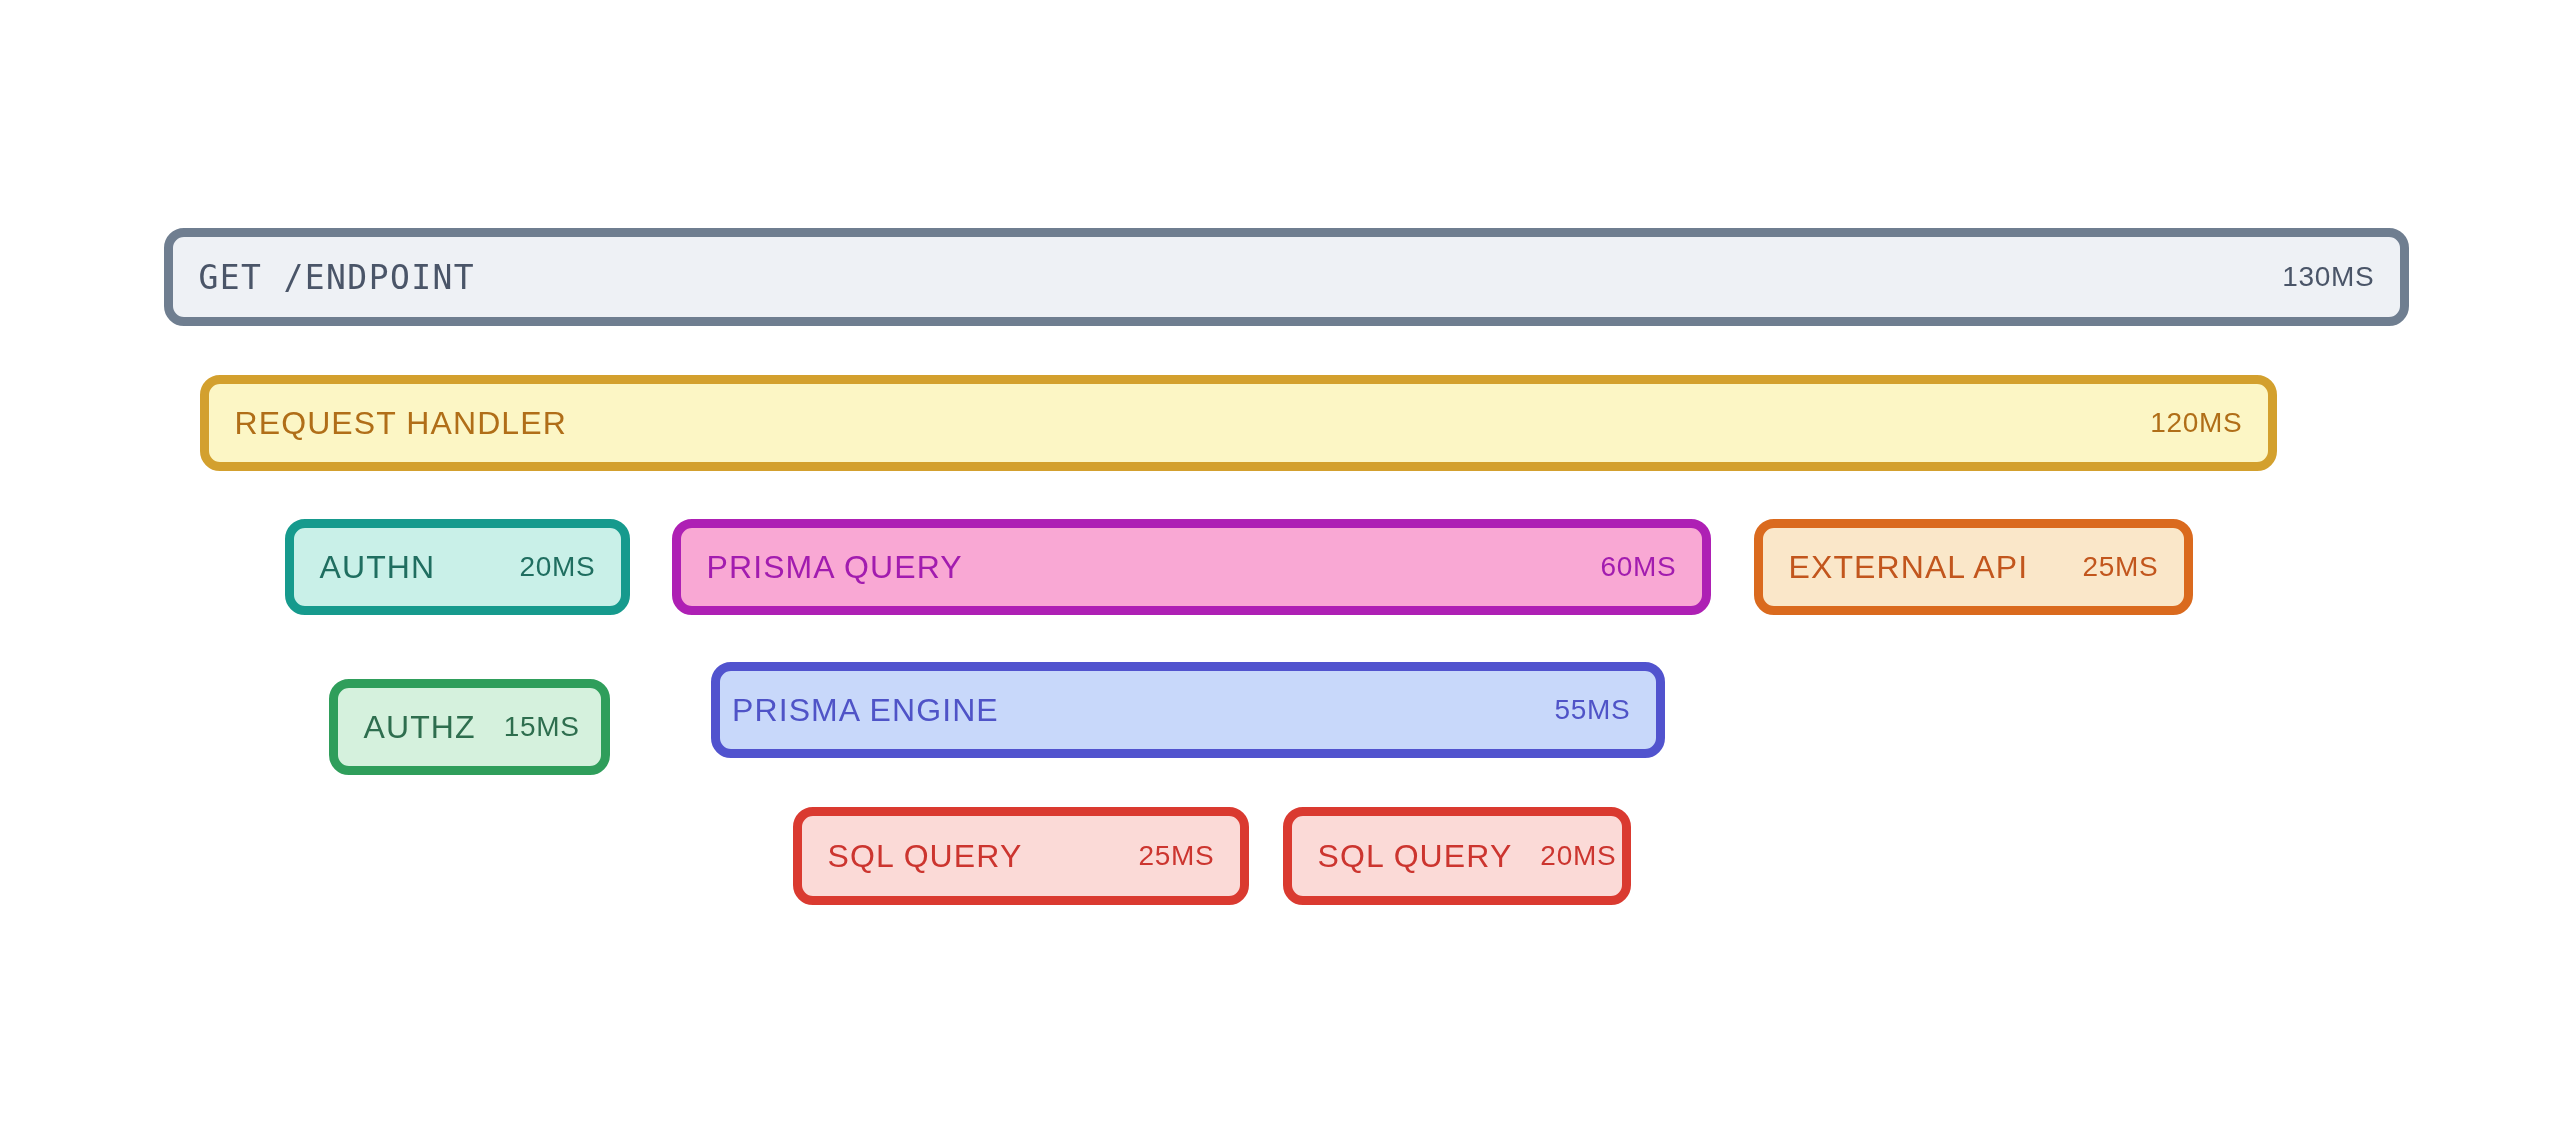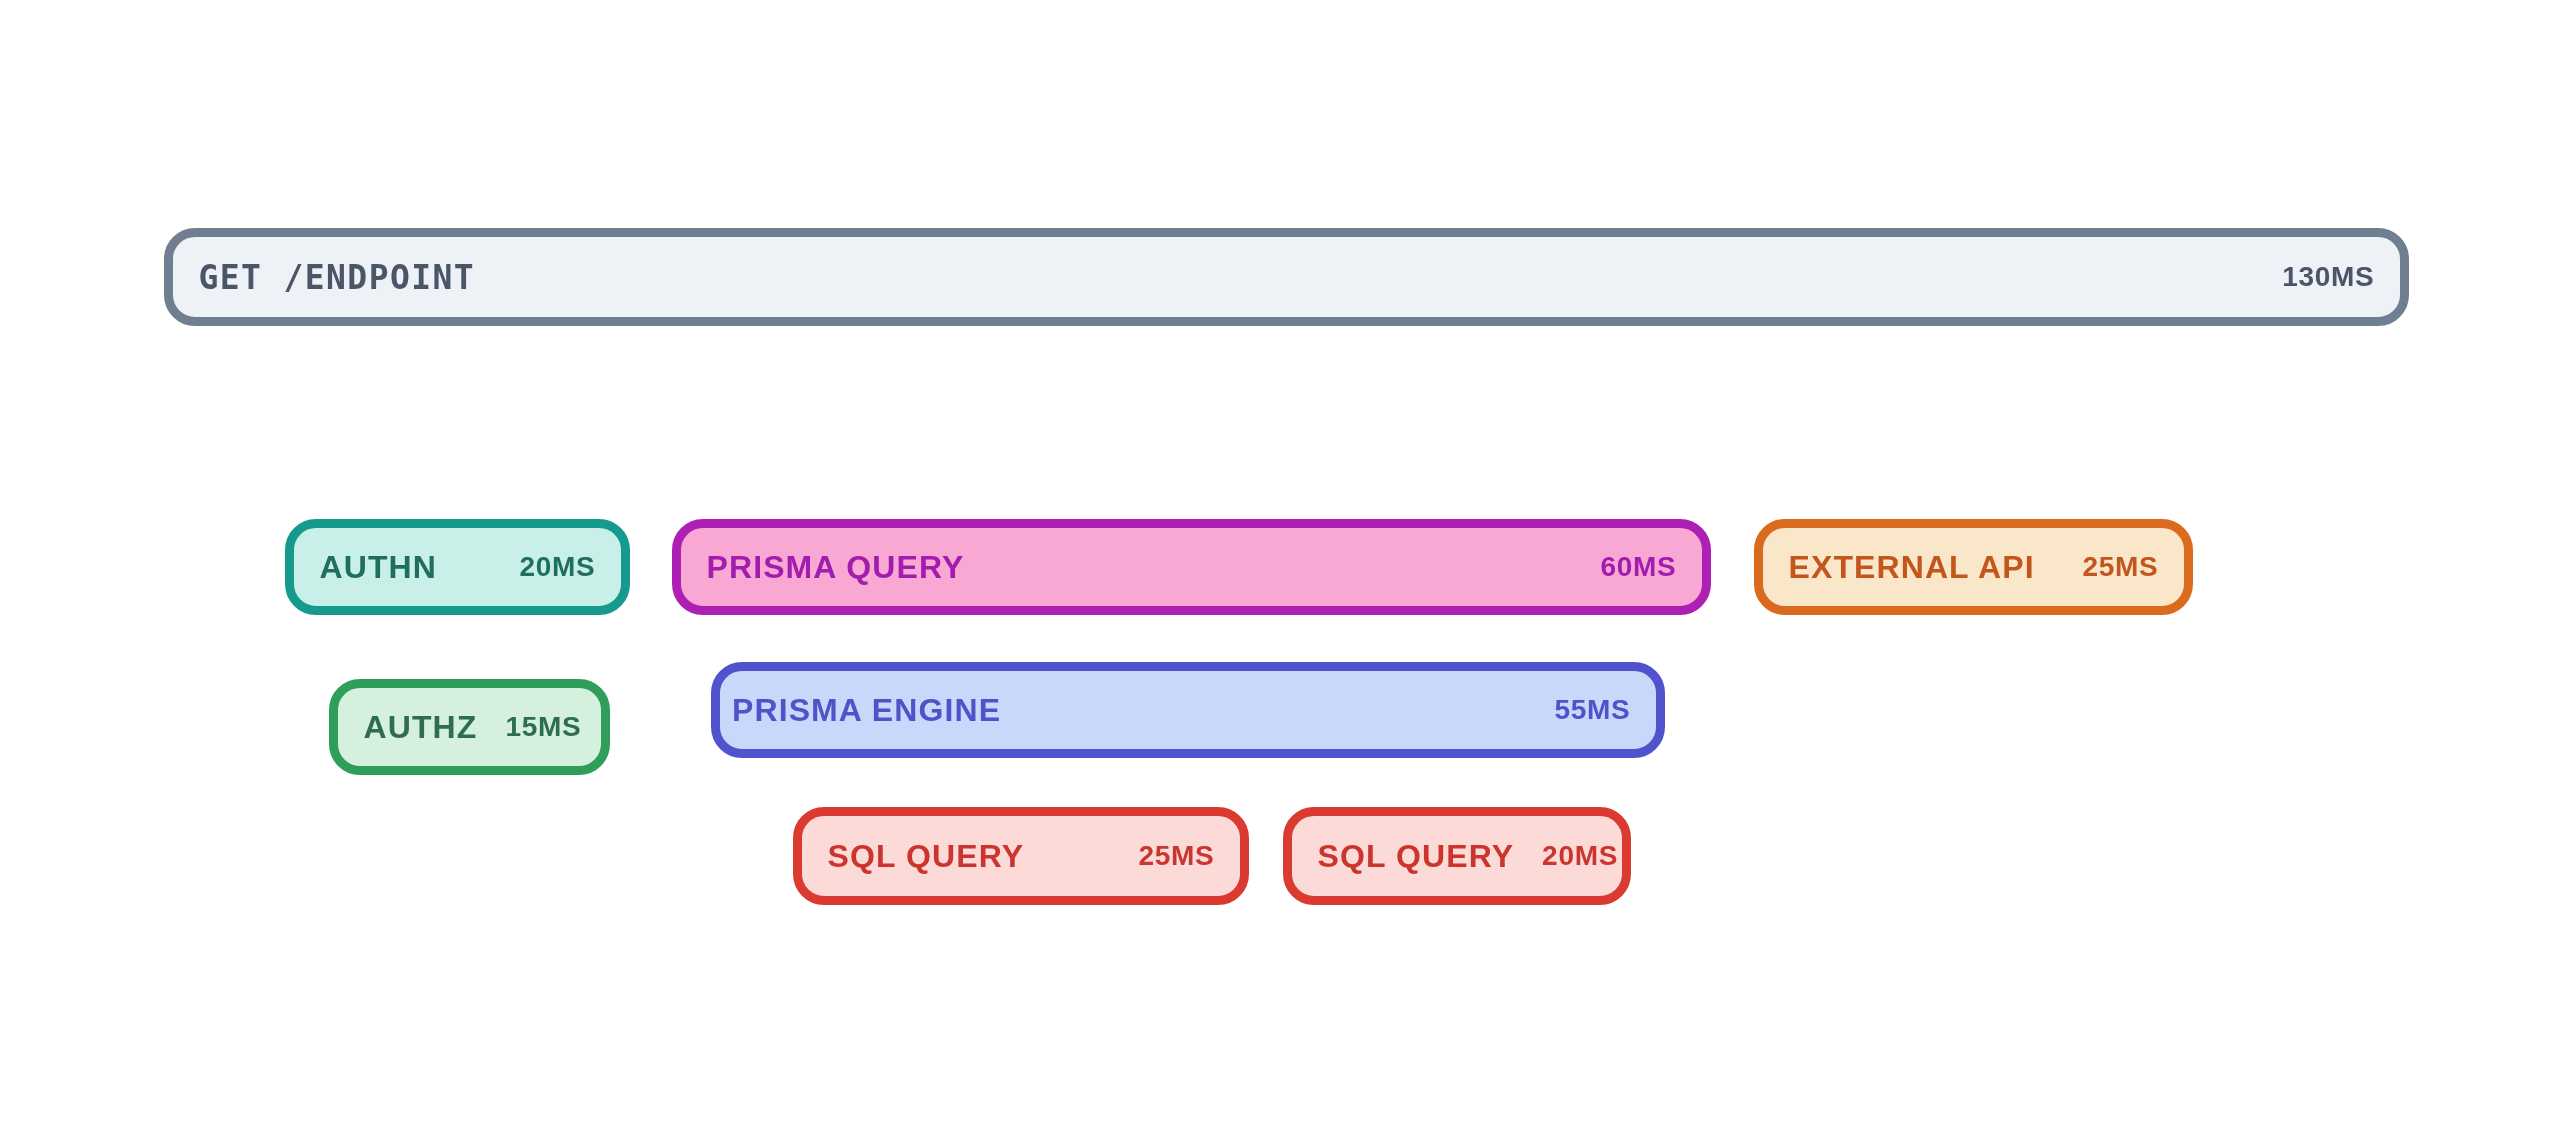--- a/index.html
+++ b/index.html
@@ -18,23 +18,23 @@
     font-family: "Liberation Sans", sans-serif;
   }
   .span-box {
     position: absolute;
     box-sizing: border-box;
     display: flex;
     align-items: center;
     justify-content: space-between;
     border-style: solid;
     border-width: 9.2px;
-    border-radius: 31px;
+    border-radius: 20px;
     padding: 0 25.5px;
-    font-weight: bold;
+    font-weight: normal;
   }
   .span-label {
     font-size: 32px;
     letter-spacing: 1.1px;
     white-space: pre;
   }
   .span-duration {
     font-size: 28px;
     letter-spacing: 0.7px;
     white-space: pre;
@@ -46,20 +46,24 @@
     letter-spacing: 1.4px;
   }
 </style>
 </head>
 <body>
 
 <main class="stage">
     <div class="span-box mono" style="left: 164px; top: 228px; width: 2245px; height: 98px; background: rgb(238, 241, 245); border-color: rgb(111, 126, 144); color: rgb(74, 85, 104);">
       <span class="span-label">GET /ENDPOINT</span>
       <span class="span-duration">130MS</span>
+    </div>
+    <div class="span-box" style="left: 200px; top: 375px; width: 2077px; height: 96px; background: rgb(252, 246, 197); border-color: rgb(211, 160, 46); color: rgb(176, 110, 24);">
+      <span class="span-label">REQUEST HANDLER</span>
+      <span class="span-duration">120MS</span>
     </div>
     <div class="span-box" style="left: 285px; top: 519px; width: 345px; height: 96px; background: rgb(201, 240, 232); border-color: rgb(22, 154, 141); color: rgb(31, 110, 96);">
       <span class="span-label">AUTHN</span>
       <span class="span-duration">20MS</span>
     </div>
     <div class="span-box" style="left: 672px; top: 519px; width: 1039px; height: 96px; background: #f9a8d4; border-color: rgb(174, 32, 180); color: rgb(162, 28, 175);">
       <span class="span-label">PRISMA QUERY</span>
       <span class="span-duration">60MS</span>
     </div>
     <div class="span-box" style="left: 1754px; top: 519px; width: 439px; height: 96px; background: rgb(250, 231, 201); border-color: rgb(218, 106, 30); color: rgb(194, 86, 29);">

